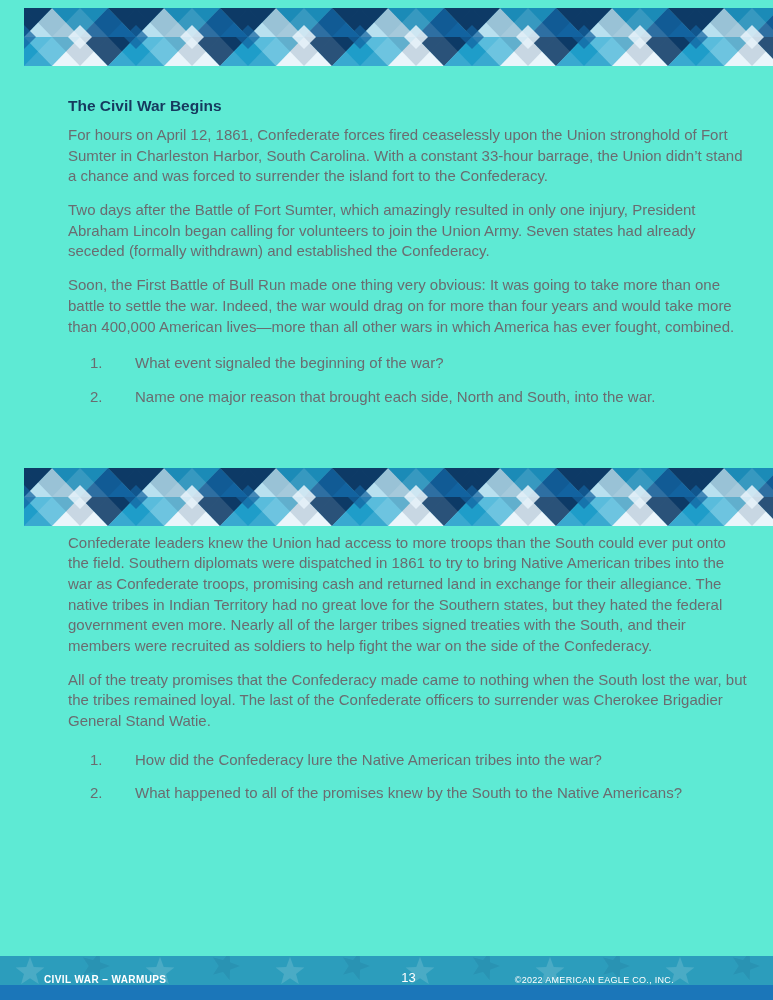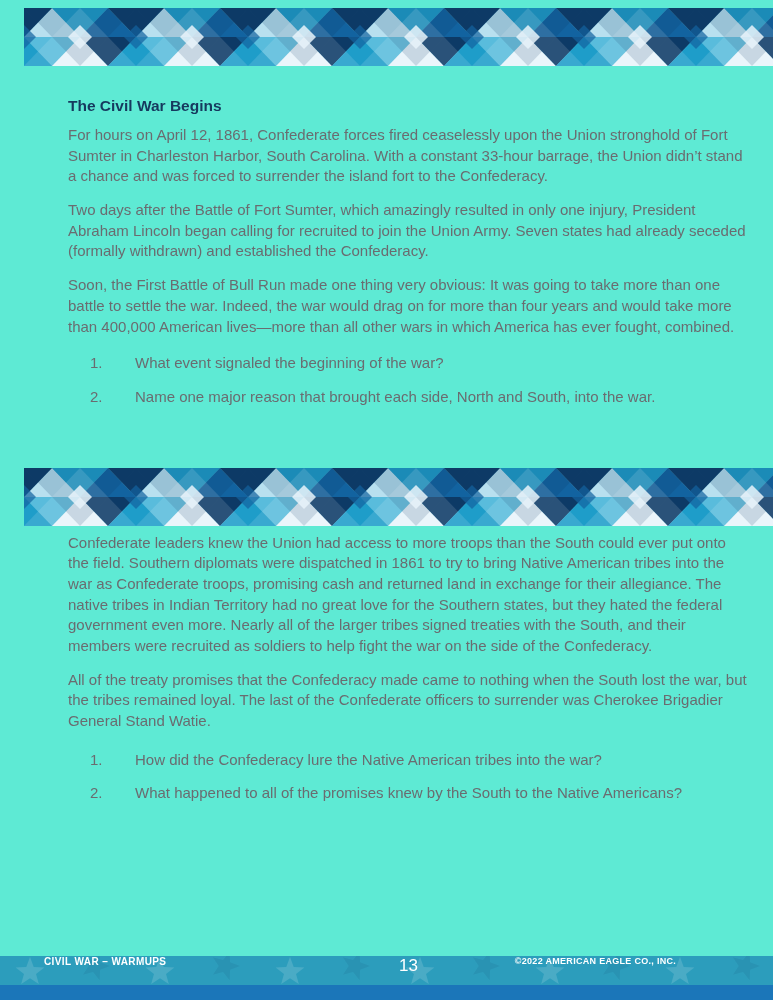--- a/index.html
+++ b/index.html
@@ -40,44 +40,44 @@
     color:#6a6c70;
   }
   .qnum { flex:0 0 auto; width:25px; }
   .qtext { flex:1;margin-left:20px; }
   .footer { position:absolute; left:0; right:0; bottom:0; }
   .footer-bar {
     position:relative;
     height:29px;
     background:#2c9dbc;
     display:flex;
-    align-items:flex-start;
+    align-items:flex-end;
     overflow:hidden;
   }
   .footer-stars { position:absolute; left:0; top:0; width:100%; height:100%; }
   .footer-left {
     flex:1;
     padding-left:44px;
     color:#ffffff;
     font-weight:bold;
     font-size:10px;
     letter-spacing:0.4px;
     position:relative;
   }
   .footer-page {
     flex:0 0 auto;
     color:#ffffff;
-    font-size:17px;
+    font-size:13px;
     position:relative;
   }
   .footer-right {
     flex:1;
     text-align:center;
     color:#ffffff;
-    font-weight:bold;
+    font-weight:normal;
     font-size:9px;
     letter-spacing:0.3px;
     position:relative;
   }
   .footer-strip { height:15px; background:#1b76b9; }
 </style>
 </head>
 <body>
 
 <div class="page">
@@ -106,21 +106,21 @@
         <polygon transform="translate(30,16)" points="0,-15 3.7,-5.1 14.3,-4.6 6,1.9 8.8,12.1 0,6.3 -8.8,12.1 -6,1.9 -14.3,-4.6 -3.7,-5.1" fill="#ffffff" opacity="0.14"></polygon>
         <polygon transform="translate(95,10) rotate(18)" points="0,-15 3.7,-5.1 14.3,-4.6 6,1.9 8.8,12.1 0,6.3 -8.8,12.1 -6,1.9 -14.3,-4.6 -3.7,-5.1" fill="#0d3a66" opacity="0.10"></polygon>
       </pattern>
     </defs>
     <rect x="0" y="0" width="773" height="58" fill="url(#tri)"></rect>
   </svg>
 
   <section class="content">
     <h2 class="section-title">The Civil War Begins</h2>
     <p>For hours on April 12, 1861, Confederate forces fired ceaselessly upon the Union stronghold of Fort Sumter in Charleston Harbor, South Carolina. With a constant 33-hour barrage, the Union didn’t stand a chance and was forced to surrender the island fort to the Confederacy.</p>
-    <p>Two days after the Battle of Fort Sumter, which amazingly resulted in only one injury, President Abraham Lincoln began calling for recruited to join the Union Army. Seven states had already seceded (formally withdrawn) and established the Confederacy.</p>
+    <p>Two days after the Battle of Fort Sumter, which amazingly resulted in only one injury, President Abraham Lincoln began calling for volunteers to join the Union Army. Seven states had already seceded (formally withdrawn) and established the Confederacy.</p>
     <p>Soon, the First Battle of Bull Run made one thing very obvious: It was going to take more than one battle to settle the war. Indeed, the war would drag on for more than four years and would take more than 400,000 American lives—more than all other wars in which America has ever fought, combined.</p>
     <div class="questions">
       <div class="question">
         <span class="qnum">1.</span>
         <span class="qtext">What event signaled the beginning of the war?</span>
       </div>
       <div class="question">
         <span class="qnum">2.</span>
         <span class="qtext">Name one major reason that brought each side, North and South, into the war.</span>
       </div>

